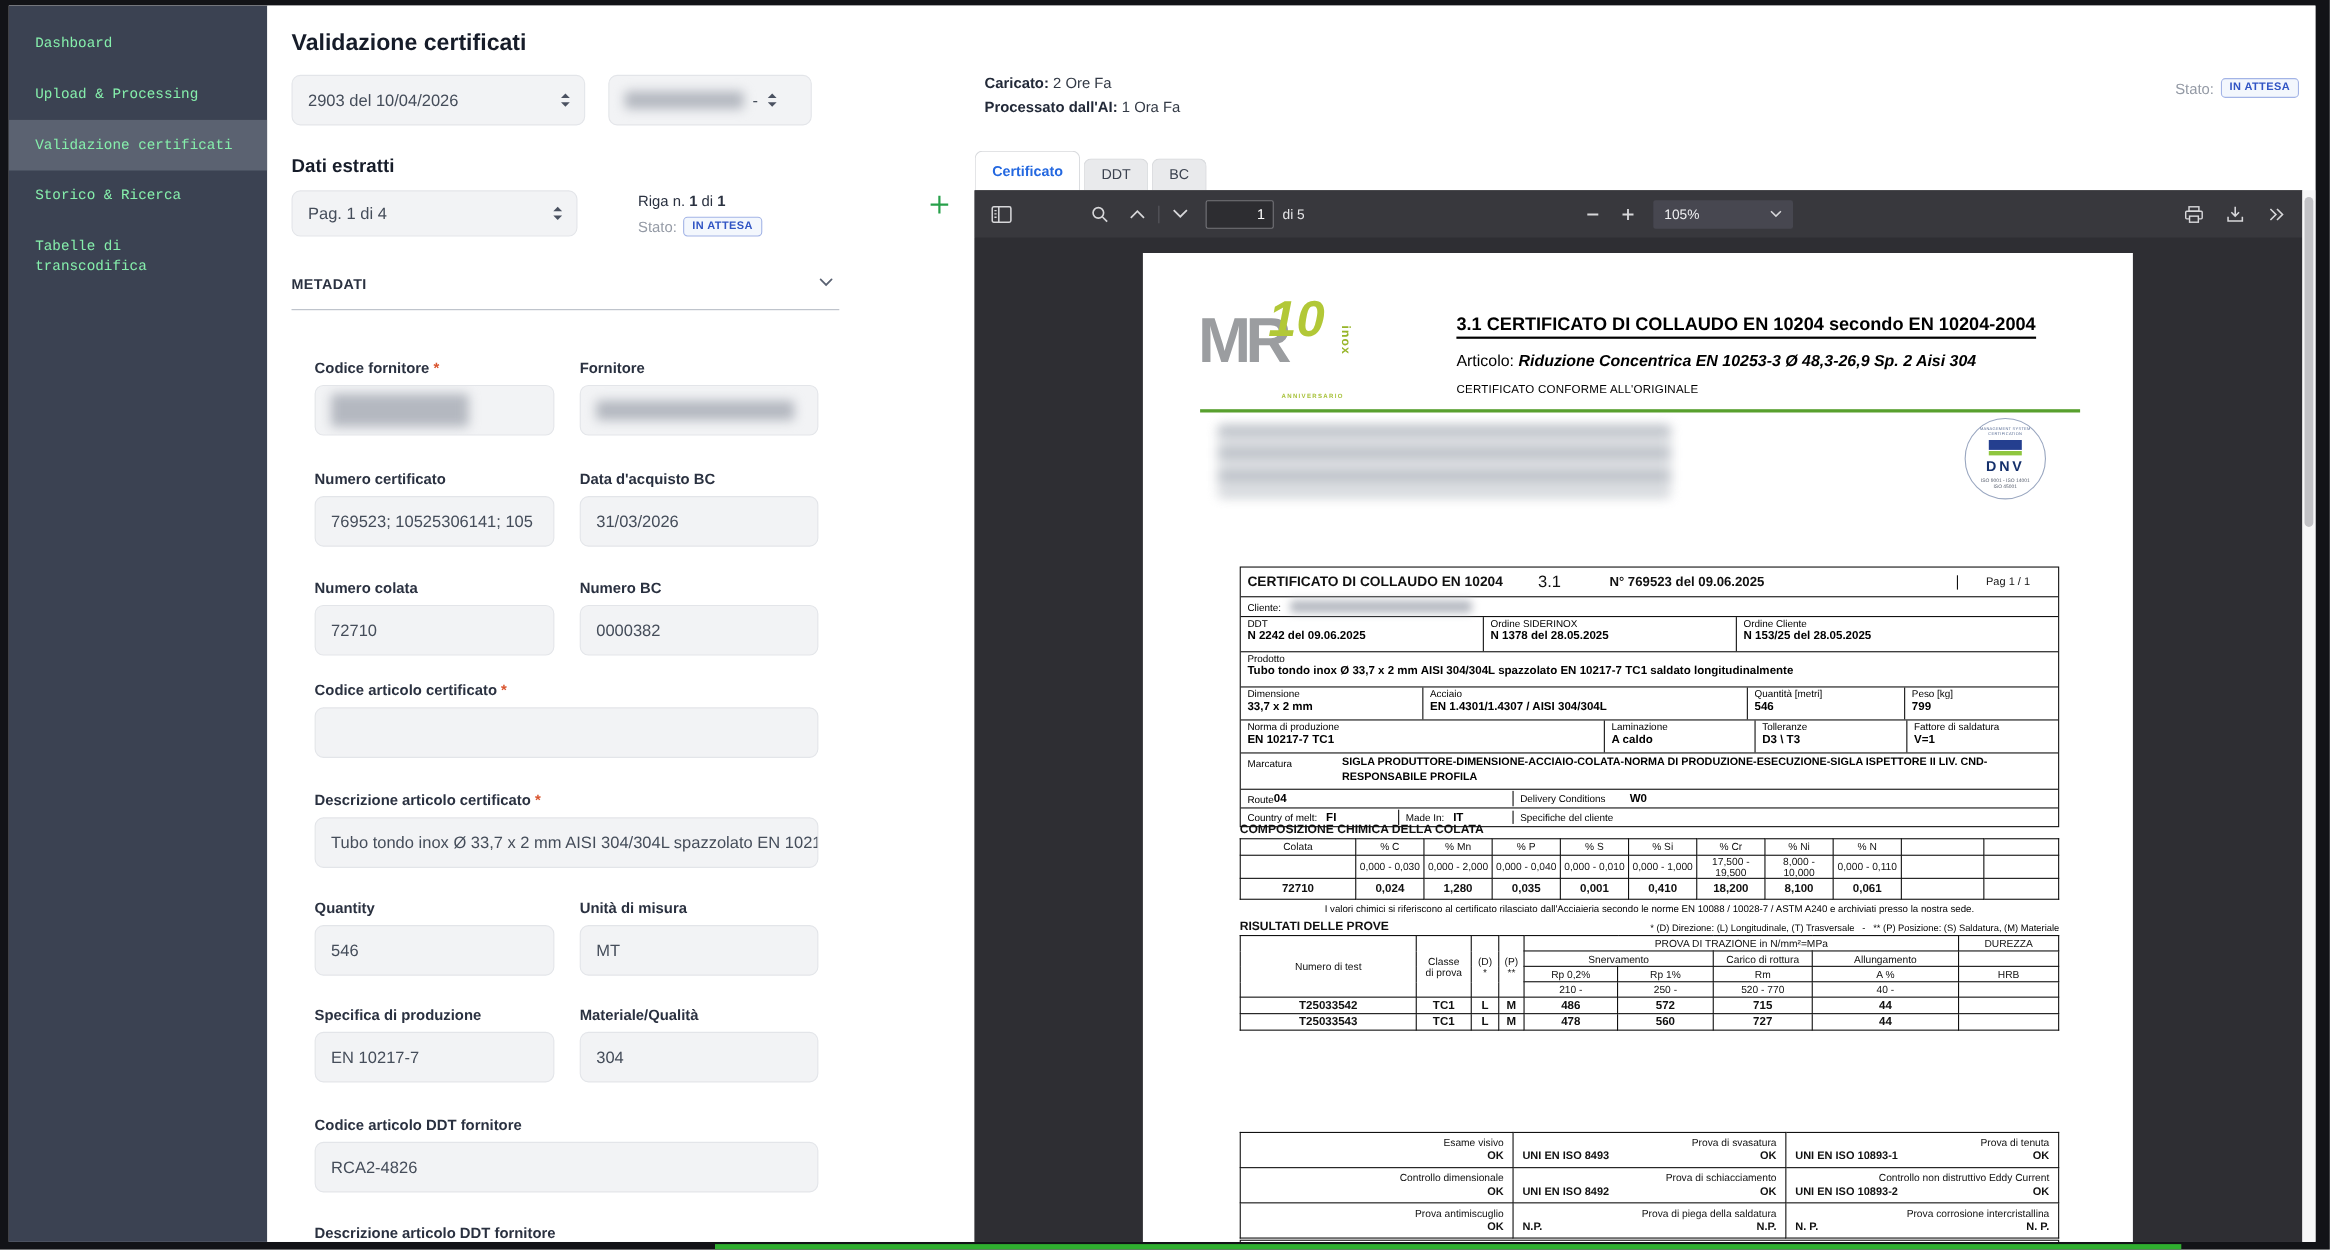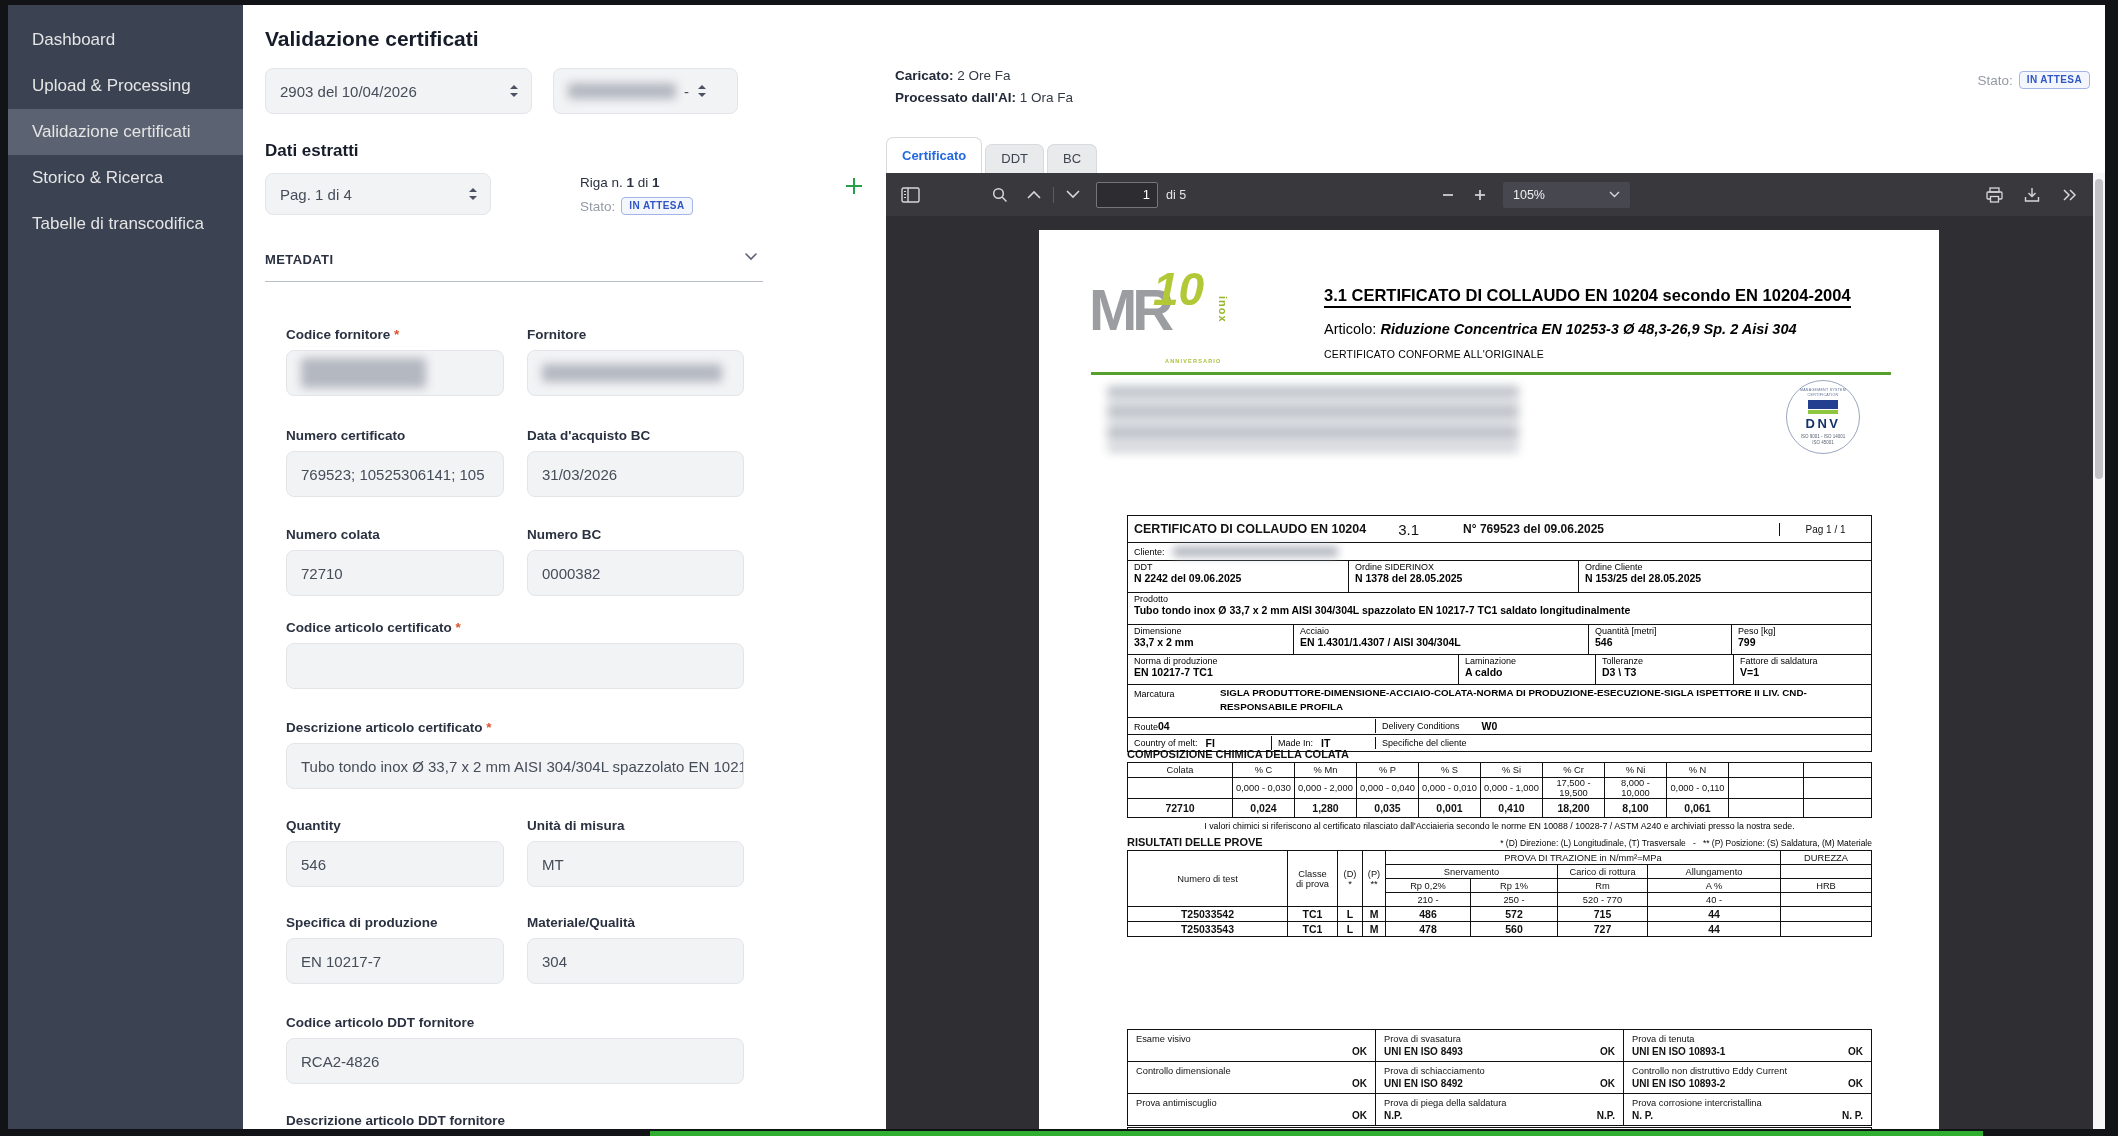--- a/index.html
+++ b/index.html
@@ -3,21 +3,21 @@
 <meta charset="utf-8">
 <style>
   * { box-sizing: border-box; margin:0; padding:0; }
   html,body { width:2118px; height:1136px; }
   body { background:#121317; font-family:"Liberation Sans","DejaVu Sans",sans-serif; position:relative; overflow:hidden; }
   .app { position:absolute; left:8px; top:5px; right:13px; bottom:7px; background:#fff; display:flex; overflow:hidden; }
   .green-strip { position:absolute; left:650px; bottom:0; width:1333px; height:5px; background:#2fae2f; z-index:9; }
 
   
   .sidebar { width:235px; flex:none; background:#3b4252; padding-top:12px; }
-  .side-item { padding:14px 24px; font-size:17px; line-height:18px; color:#e5e5e5; cursor:pointer; }
+  .side-item { padding:14px 24px; font-size:13px; line-height:18px; color:#86efac; cursor:pointer;font-family:Liberation Mono, monospace; }
   .side-item.active { background:#5b6271; }
 
   
   .content { flex:1; position:relative; background:#fff; }
   .form-pane { position:absolute; left:0; top:0; width:640px; height:100%; }
   .page-title { position:absolute; left:22px; top:22px; font-size:21px; font-weight:700; color:#161c29; }
 
   .selectbox { position:absolute; height:46px; background:#f2f3f5; border:1px solid #e3e5e9; border-radius:8px; display:flex; align-items:center; padding:0 12px 0 14px; font-size:15px; color:#454d5a; cursor:pointer; }
   .selectbox .sel-val { flex:1; white-space:nowrap; overflow:hidden; }
   .spinner { flex:none; margin-left:8px; }
@@ -120,21 +120,21 @@
   .chem-note { position:absolute; left:88px; top:591px; width:745px; text-align:center; font-size:8.8px; color:#000; }
 
   .prove-title { position:absolute; left:88px; top:606px; font-size:11px; font-weight:700; }
   .prove-note { position:absolute; right:67px; top:608px; font-size:8.5px; color:#000; }
   .prove-table { position:absolute; left:88px; top:620px; width:745px; }
   .prove-table td { font-size:9.3px; height:14px; }
   .prove-table tr.data td { font-size:10.5px; font-weight:700; height:15px; }
 
   .esami-table { position:absolute; left:88px; top:799px; width:745px; }
   .esami-table td { height:32px; padding:2px 8px; vertical-align:middle; }
-  .e-name { text-align:left; font-size:9.3px; }
+  .e-name { text-align:right; font-size:9.3px; }
   .e-line { display:flex; justify-content:space-between; font-size:10px; font-weight:700; margin-top:2px; }
   .next-table { position:absolute; left:88px; top:897px; width:745px; height:40px; border:1.2px solid #111; }
 
   svg { display:block; }
 </style>
 </head>
 <body>
 
 <div class="app">
 
@@ -163,21 +163,21 @@
         <span class="blur-bar" style="width:108px;height:16px"></span>
         <span style="margin-left:8px;color:#454d5a">-</span>
         <svg class="spinner" width="10" height="14" viewBox="0 0 10 14">
             <path d="M1 5 L5 1 L9 5 Z" fill="#4a5160"></path>
             <path d="M1 9 L5 13 L9 9 Z" fill="#4a5160"></path>
           </svg>
       </div>
 
       <h2 class="section-h" style="top:136px">Dati estratti</h2>
 
-      <div class="selectbox" style="left:22px;top:168px;width:226px;height:42px">
+      <div class="selectbox" style="left:22px;top:168px;width:260px;height:42px">
         <span class="sel-val">Pag. 1 di 4</span>
         <svg class="spinner" width="10" height="14" viewBox="0 0 10 14">
             <path d="M1 5 L5 1 L9 5 Z" fill="#4a5160"></path>
             <path d="M1 9 L5 13 L9 9 Z" fill="#4a5160"></path>
           </svg>
       </div>
 
       <div class="riga">
         <span>Riga n.</span>
         <b>1</b>

